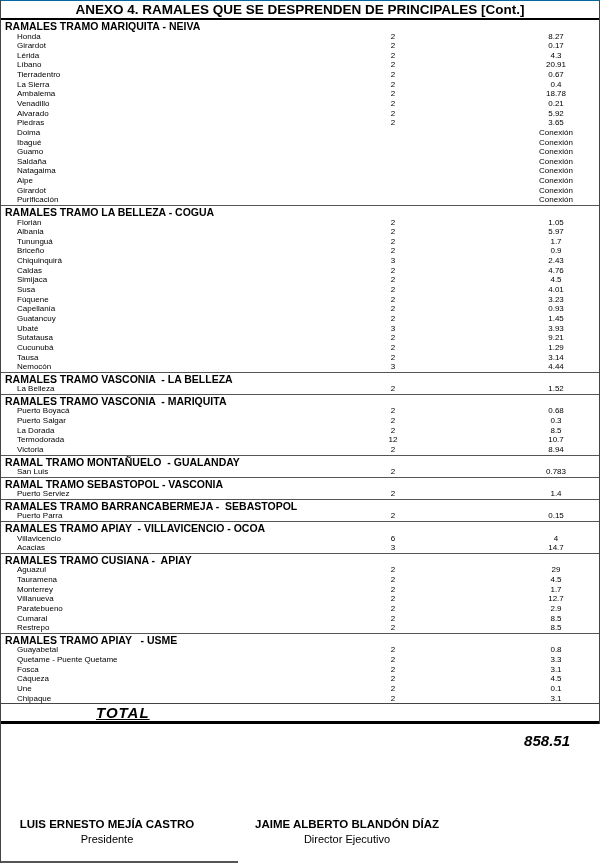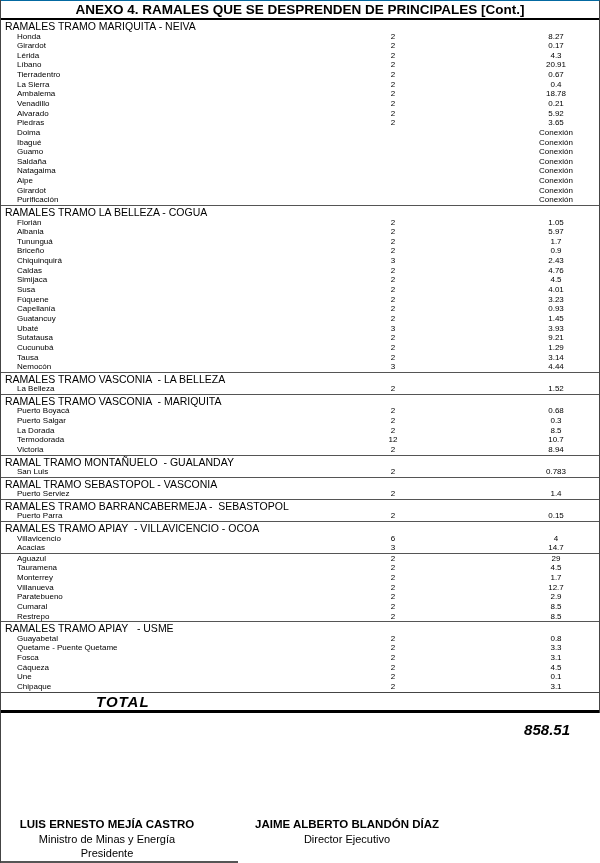--- a/index.html
+++ b/index.html
@@ -22,41 +22,41 @@
     height:17px;line-height:17px;
     text-align:center;
     font-size:13.5px;font-weight:bold;
     border-bottom:2px solid #000;
     white-space:pre;
   }
   .section{border-top:1px solid #555;}
   #sections .section:first-child{border-top:none;}
   .section-header{
     height:11.5px;line-height:12px;
-    font-size:10.5px;font-weight:normal;
+    font-size:10.5px;font-weight:bold;
     padding-left:4px;
     white-space:pre;
   }
   .row{
     position:relative;
     height:9.65px;line-height:9.8px;
     font-size:8px;
     margin-left:11px;
   }
   .c-name{position:absolute;left:5px;white-space:pre;}
   .c-qty{position:absolute;left:341px;width:80px;text-align:center;}
   .c-val{position:absolute;left:487px;width:114px;text-align:center;}
   .total-row{
     position:relative;
     height:17px;line-height:17px;
     border-top:1px solid #444;
     border-bottom:3px solid #000;
     font-size:15px;font-weight:bold;font-style:italic;
   }
-  .total-label{position:absolute;left:95px;letter-spacing:1px;}
+  .total-label{position:absolute;left:95px;letter-spacing:1px;text-decoration:underline;}
   .total-value{position:absolute;right:29px;margin-top:28px;}
   .signatures{position:absolute;top:817px;left:0;width:600px;}
   .sig{position:absolute;text-align:center;}
   .sig-left{left:1px;width:210px;}
   .sig-right{left:246px;width:200px;}
   .sig-name{font-size:11.5px;font-weight:bold;line-height:15px;white-space:pre;}
   .sig-line{font-size:11px;line-height:14px;}
   .bottom-partial-line{
     position:absolute;bottom:0;left:0;
     width:237px;height:2px;background:#555;
@@ -374,20 +374,21 @@
 
   <div class="row">
     <span class="c-name">Acacias</span>
     <span class="c-qty">3</span>
     <span class="c-val">14.7</span>
   </div>
 </div>
   </div>
 
   <div class="section">
+    <div class="section-header">RAMALES TRAMO CUSIANA -  APIAY</div>
     <div class="rows">
   <div class="row">
     <span class="c-name">Aguazul</span>
     <span class="c-qty">2</span>
     <span class="c-val">29</span>
   </div>
 
   <div class="row">
     <span class="c-name">Tauramena</span>
     <span class="c-qty">2</span>
@@ -469,21 +470,20 @@
 </div>
     <div class="total-row">
       <span class="total-label">TOTAL</span>
       <span class="total-value">858.51</span>
     </div>
   </div>
 
   <div class="signatures">
     <div class="sig sig-left">
       <div class="sig-name">LUIS ERNESTO MEJÍA CASTRO</div>
-      <div class="sig-line">Ministro de Minas y Energía</div>
       <div class="sig-line">Presidente</div>
     </div>
     <div class="sig sig-right">
       <div class="sig-name">JAIME ALBERTO BLANDÓN DÍAZ</div>
       <div class="sig-line">Director Ejecutivo</div>
     </div>
   </div>
 
   <div class="bottom-partial-line"></div>
 </div>

